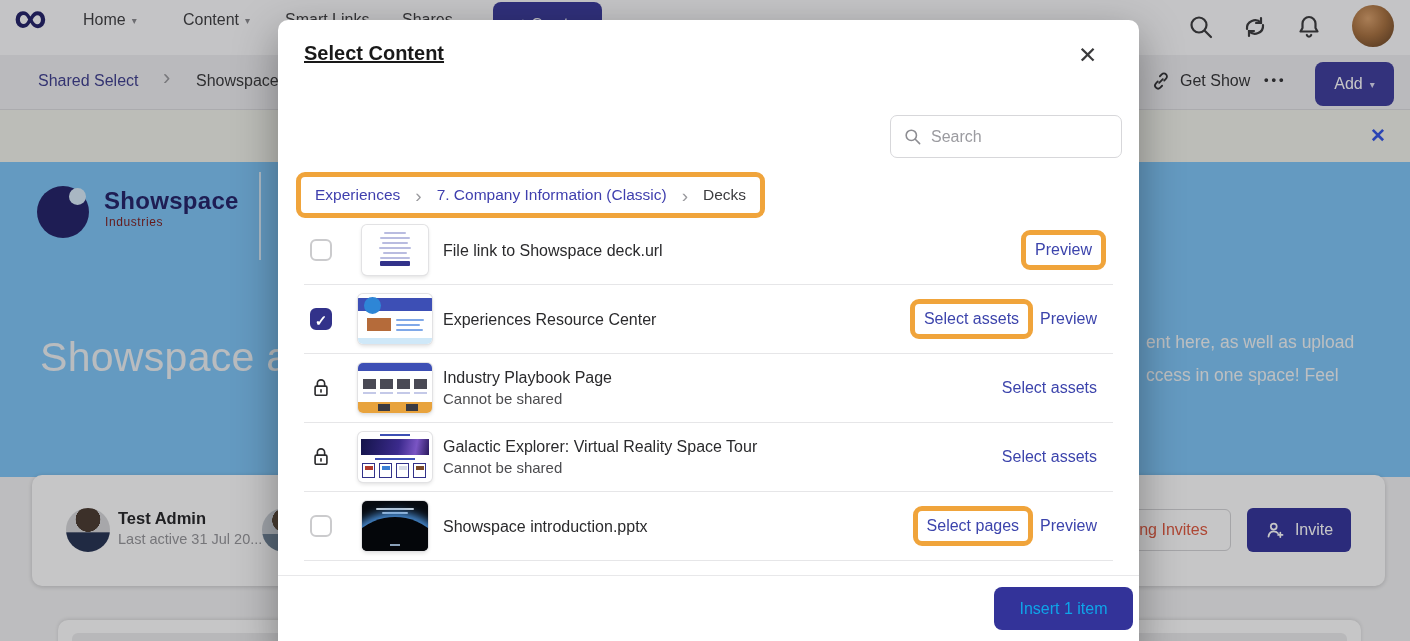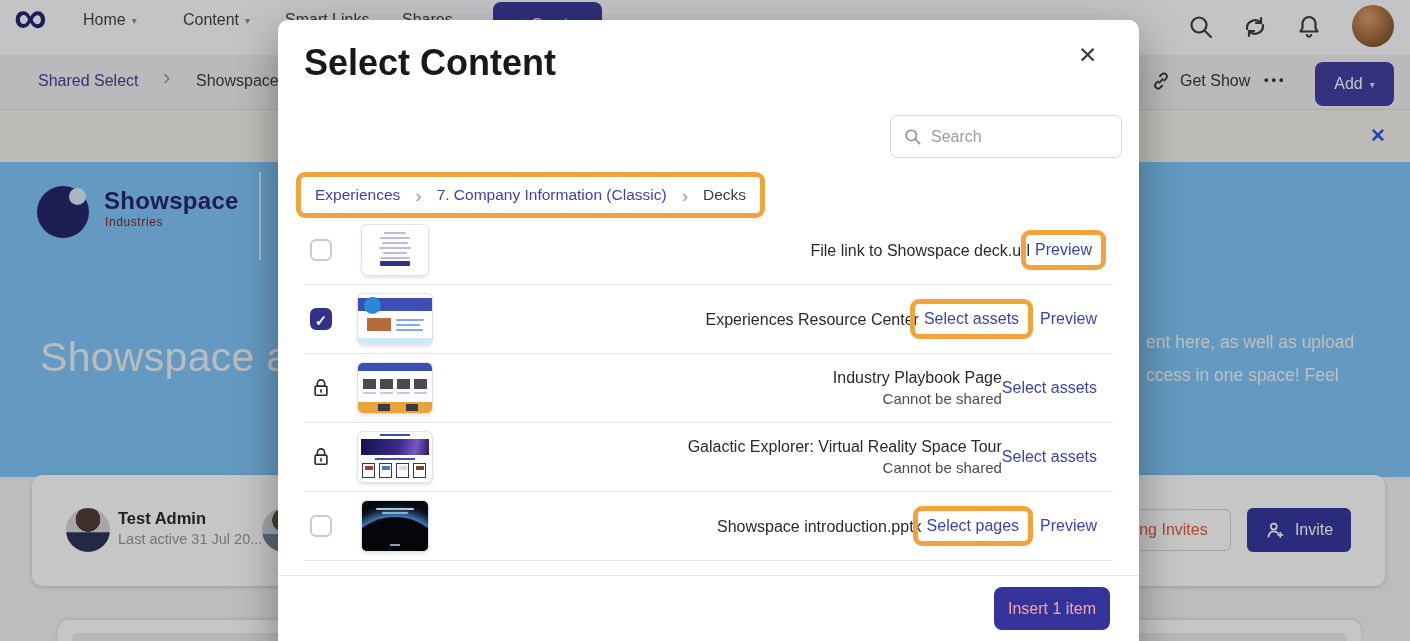--- a/index.html
+++ b/index.html
@@ -57,21 +57,21 @@
 
   .bottom-card { position:absolute; left:58px; top:620px; width:1303px; height:30px; background:#fff; border-radius:10px 10px 0 0;
     box-shadow:0 -1px 4px rgba(0,0,0,.12); }
   .bottom-inner { position:absolute; left:14px; top:13px; right:14px; height:20px; background:#ededee; border-radius:6px; }
 
   #overlay { position:absolute; inset:0; background:rgba(18,18,22,.24); z-index:5; }
 
   
   .modal { position:absolute; left:278px; top:20px; width:861px; height:640px; background:#fff; border-radius:10px;
     box-shadow:0 14px 44px rgba(0,0,0,.35); z-index:10; }
-  .modal-title { position:absolute; left:26px; top:22px; font-size:36px; font-weight:700; color:#191919; }
+  .modal-title { position:absolute; left:26px; top:22px; font-size:20px; font-weight:700; color:#191919;text-decoration:underline; }
   .modal-close { position:absolute; left:800px; top:24px; font-size:23px; color:#3a3a3c; background:none; border:none; font-family:inherit; line-height:23px; }
   .sel-actions { position:absolute; left:34px; top:107px; display:flex; gap:42px; font-size:15.5px; color:#3c3c3f; }
   .sel-actions span { cursor:default; }
   .search-box { position:absolute; left:612px; top:95px; width:232px; height:43px; border:1px solid #d7d7da; border-radius:7px;
     display:flex; align-items:center; padding:0 12px; gap:9px; background:#fff; }
   .search-box input { border:none; outline:none; flex:1; font-size:16px; font-family:inherit; color:#333; background:transparent; }
   .search-box input::placeholder { color:#9b9ba0; }
 
   .modal-crumbs { position:absolute; left:34px; top:166px; display:flex; align-items:center; gap:15px; font-size:15.5px; }
   .mc-link { color:#3f3fae; }
@@ -80,30 +80,30 @@
   .hl-block { border:5px solid #f0a43b; border-radius:9px; padding:9px 14px; margin:-14px 0 0 -16px; display:inline-flex; }
 
   .list { position:absolute; left:26px; top:196px; width:809px; }
   .row { display:flex; align-items:center; height:69px; border-bottom:1px solid #e6e6e8; }
   .cb { width:22px; height:22px; border:2px solid #cbcbcd; border-radius:6px; background:#fff; margin-left:6px; flex:0 0 auto; }
   .cb.checked { background:#32328a; border-color:#32328a; color:#fff; font-size:15px; font-weight:700; text-align:center; line-height:21px; }
   .lockwrap { width:22px; margin-left:6px; flex:0 0 auto; display:flex; justify-content:center; }
   .thumbwrap { width:74px; margin-left:26px; flex:0 0 auto; display:flex; justify-content:center; }
   .thumb { position:relative; height:50px; border-radius:5px; background:#fff; overflow:hidden;
     box-shadow:0 0 0 1px #e2e2e4, 0 2px 4px rgba(0,0,0,.14); }
-  .titles { margin-left:11px; flex:1; min-width:0;text-align:right; }
+  .titles { margin-left:11px; flex:1; min-width:0; }
   .title { font-size:16px; color:#2a2a2c; line-height:21px; }
   .sub { font-size:15px; color:#4c4c4f; line-height:21px; }
   .actions { display:flex; gap:16px; margin-right:16px; flex:0 0 auto; align-items:center; }
   .alink { font-size:16px; color:#3c44ac; text-decoration:none; white-space:nowrap; }
   .hl { border:5px solid #f0a43b; border-radius:9px; padding:6px 9px; margin:-6px -9px; }
 
   .modal-footer-line { position:absolute; left:0; top:555px; width:861px; border-top:1px solid #e8e8ea; }
-  .insert-btn { position:absolute; left:716px; top:567px; width:116px; height:43px; background:#333399; border:none; border-radius:8px;
-    color:#fca5a5; font-size:16px; font-family:inherit; }
+  .insert-btn { position:absolute; left:716px; top:567px; width:139px; height:43px; background:#333399; border:none; border-radius:8px;
+    color:#0ea5e9; font-size:16px; font-family:inherit; }
 
   
   .t1 { width:66px; }
   .t1 .ln { position:absolute; left:50%; transform:translateX(-50%); height:2px; background:#b9bce0; border-radius:1px; }
   .t1 .btnbar { position:absolute; left:50%; transform:translateX(-50%); bottom:9px; width:30px; height:5px; background:#32328a; border-radius:1px; }
   .t2 { width:74px; background:#fff; }
   .t2 .hd { position:absolute; left:0; top:4px; width:74px; height:13px; background:#3d4fb5; }
   .t2 .circ { position:absolute; left:6px; top:3px; width:17px; height:17px; border-radius:50%; background:#2e86d6; }
   .t2 .photo { position:absolute; left:9px; top:24px; width:24px; height:13px; background:#b56b3a; }
   .t2 .ln { position:absolute; height:2px; background:#7fa8e8; border-radius:1px; }

